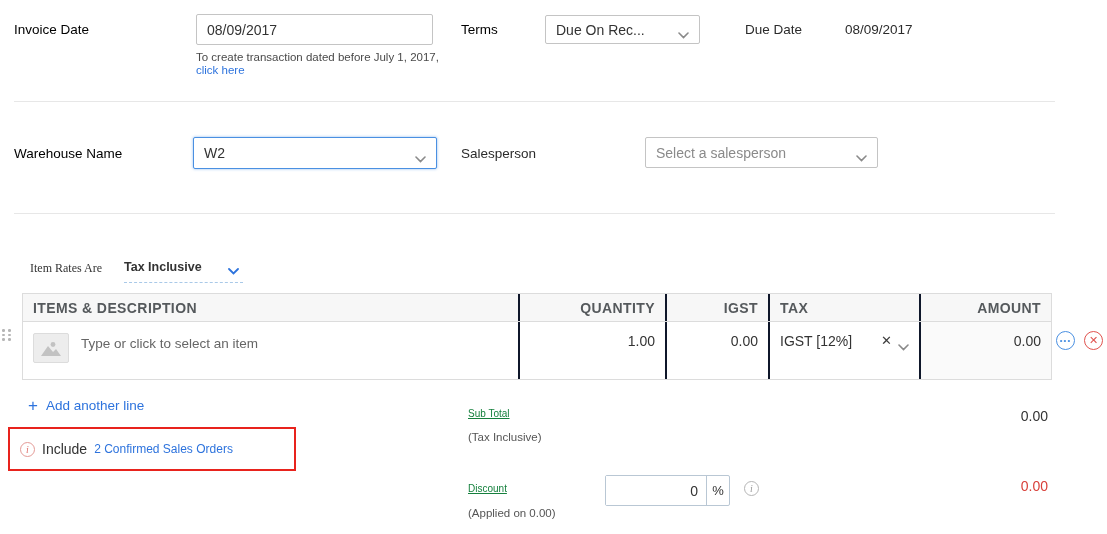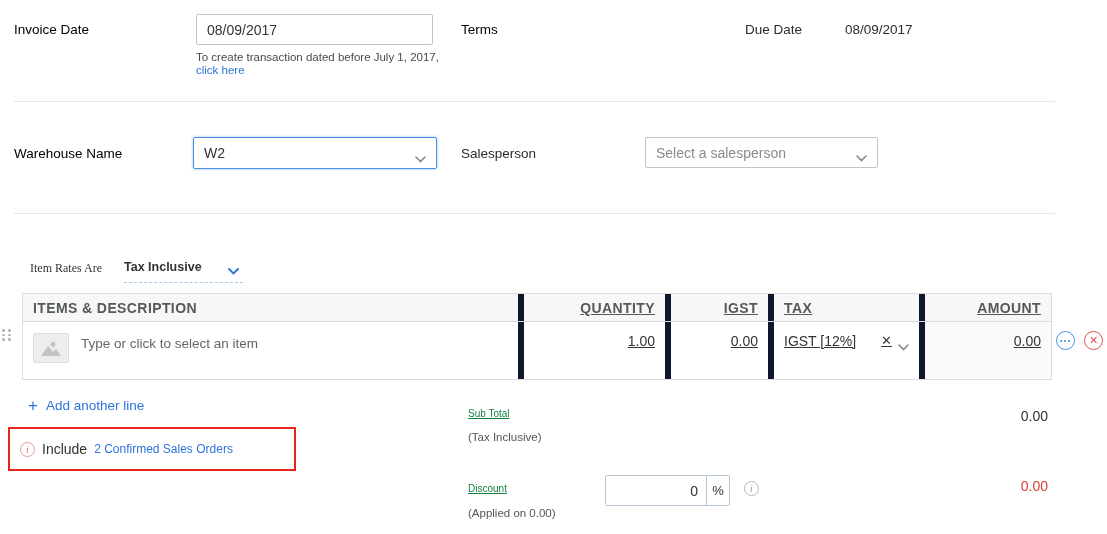--- a/index.html
+++ b/index.html
@@ -29,21 +29,21 @@
   .rates-label { position:absolute; font-size:12px; color:#333; }
   .rates-value { position:absolute; font-size:12.5px; font-weight:700; color:#333;
                  border-bottom:1px dashed #a9c9e8; padding:0 4px 8px 0; display:flex; gap:26px; align-items:center; cursor:pointer; }
 
   
   .tbl { position:absolute; left:22px; top:293px; width:1030px; border:1px solid #dcdcdc; background:#fff; }
   .tr { display:flex; }
   .tr.head { background:#f7f7f7; height:28px; border-bottom:1px solid #dcdcdc; }
   .tr.body { height:57px; }
   .td { flex:0 0 auto; padding:0 10px; display:flex; align-items:center; overflow:hidden; }
-  .td + .td { border-left:6px solid #0f172a;text-decoration:underline; }
+  .td + .td { border-left:2px solid #0f172a; }
   .c1 { width:495px; } .c2 { width:147px; justify-content:flex-end; }
   .c3 { width:103px; justify-content:flex-end; } .c4 { width:151px; }
   .c5 { width:132px; justify-content:flex-end; }
   .hd { font-size:14px; color:#55595c; letter-spacing:.4px; font-weight:700; }
   .cell-val { font-size:14px; color:#333; }
   .tr.body .td { align-items:flex-start; padding-top:11px; }
   .tr.body .c5 { background:#fafafa; }
   .item-ph { font-size:13.5px; color:#666; padding-top:3px; }
   .thumb { width:36px; height:30px; background:#ededed; border:1px solid #dcdcdc; border-radius:2px;
            display:flex; align-items:center; justify-content:center; margin-right:12px; flex:0 0 auto; }
@@ -87,20 +87,28 @@
 <body>
 
 <div class="canvas">
 
   <div class="lbl lbl-red" style="left:14px; top:22px;">Invoice Date</div>
   <input class="inputbox" style="left: 196px; top: 14px; width: 237px; height: 31px;" value="08/09/2017">
   <div class="helper" style="left:196px; top:51px;">To create transaction dated before July 1, 2017,</div>
   <a class="helper link" style="left:196px; top:64px;">click here</a>
 
   <div class="lbl lbl-red" style="left:461px; top:22px;">Terms</div>
+  <div class="selectbox" style="left:545px; top:15px; width:155px; height:29px;">
+    <span>Due On Rec...</span>
+    <span class="chev">
+      <svg viewBox="0 0 11 7" width="11" height="7">
+          <path d="M1 1l4.5 4.5L10 1" fill="none" stroke="#8a8a8a" stroke-width="1.6" stroke-linecap="round"></path>
+        </svg>
+    </span>
+  </div>
 
   <div class="lbl lbl-dark" style="left:745px; top:22px;">Due Date</div>
   <div class="lbl lbl-dark" style="left:845px; top:22px;">08/09/2017</div>
 
   <div class="divider" style="top:101px;"></div>
 
   <div class="lbl lbl-red" style="left:14px; top:146px;">Warehouse Name</div>
   <div class="selectbox focused" style="left:193px; top:137px; width:244px; height:32px;">
     <span>W2</span>
     <span class="chev">

